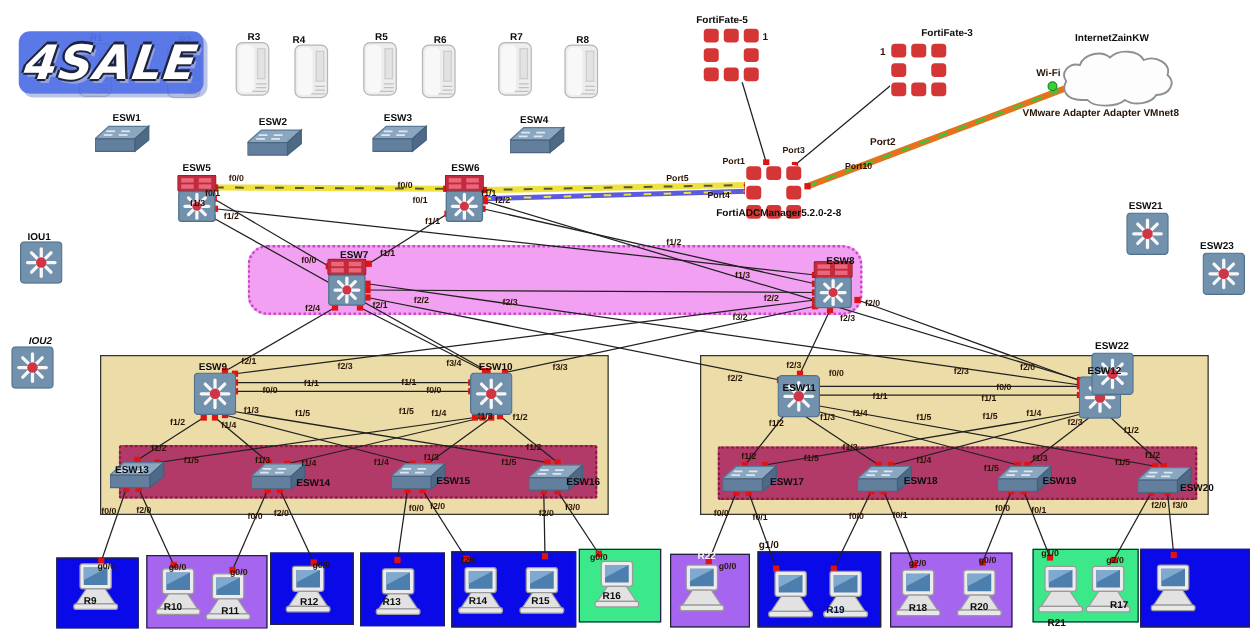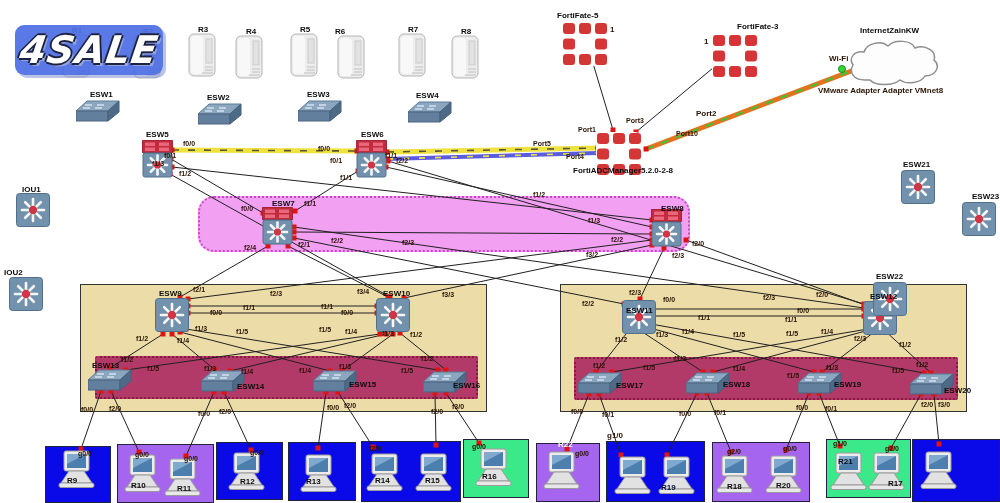--- a/index.html
+++ b/index.html
@@ -257,21 +257,21 @@
     <div class="node" style="left: 235px; top: 35px;"><svg width="28" height="44" viewBox="0 0 28 44">
     <rect x="1" y="1" width="26" height="42" rx="5" fill="#ededed" stroke="#b5b5b5"></rect>
     <rect x="3" y="3" width="12" height="38" rx="4" fill="#f8f8f8"></rect>
     <rect x="18" y="6" width="6" height="24" fill="#e2e2e2" stroke="#cccccc"></rect>
     <g stroke="#c0c0c0">
           <line x1="17" y1="34" x2="25" y2="34"></line>
           <line x1="17" y1="37" x2="25" y2="37"></line>
           <line x1="14" y1="40" x2="25" y2="40"></line>
         </g>
       </svg></div>
-    <span class="lbl" style="left: 246px; top: 28px;">R4</span>
+    <span class="lbl" style="left: 234px; top: 28px;">R4</span>
     <div class="node" style="left: 290px; top: 33px;"><svg width="28" height="44" viewBox="0 0 28 44">
     <rect x="1" y="1" width="26" height="42" rx="5" fill="#ededed" stroke="#b5b5b5"></rect>
     <rect x="3" y="3" width="12" height="38" rx="4" fill="#f8f8f8"></rect>
     <rect x="18" y="6" width="6" height="24" fill="#e2e2e2" stroke="#cccccc"></rect>
     <g stroke="#c0c0c0">
           <line x1="17" y1="34" x2="25" y2="34"></line>
           <line x1="17" y1="37" x2="25" y2="37"></line>
           <line x1="14" y1="40" x2="25" y2="40"></line>
         </g>
       </svg></div>
@@ -279,21 +279,21 @@
     <div class="node" style="left: 337px; top: 35px;"><svg width="28" height="44" viewBox="0 0 28 44">
     <rect x="1" y="1" width="26" height="42" rx="5" fill="#ededed" stroke="#b5b5b5"></rect>
     <rect x="3" y="3" width="12" height="38" rx="4" fill="#f8f8f8"></rect>
     <rect x="18" y="6" width="6" height="24" fill="#e2e2e2" stroke="#cccccc"></rect>
     <g stroke="#c0c0c0">
           <line x1="17" y1="34" x2="25" y2="34"></line>
           <line x1="17" y1="37" x2="25" y2="37"></line>
           <line x1="14" y1="40" x2="25" y2="40"></line>
         </g>
       </svg></div>
-    <span class="lbl" style="left: 335px; top: 28px;">R6</span>
+    <span class="lbl" style="left: 347px; top: 28px;">R6</span>
     <div class="node" style="left: 398px; top: 33px;"><svg width="28" height="44" viewBox="0 0 28 44">
     <rect x="1" y="1" width="26" height="42" rx="5" fill="#ededed" stroke="#b5b5b5"></rect>
     <rect x="3" y="3" width="12" height="38" rx="4" fill="#f8f8f8"></rect>
     <rect x="18" y="6" width="6" height="24" fill="#e2e2e2" stroke="#cccccc"></rect>
     <g stroke="#c0c0c0">
           <line x1="17" y1="34" x2="25" y2="34"></line>
           <line x1="17" y1="37" x2="25" y2="37"></line>
           <line x1="14" y1="40" x2="25" y2="40"></line>
         </g>
       </svg></div>
@@ -513,21 +513,21 @@
     <polygon points="11,1 43,1 32,11 0,11" fill="#8ba6bf" stroke="#5c7a96"></polygon>
     <polygon points="0,11 32,11 32,21 0,21" fill="#627f9d" stroke="#4c6580"></polygon>
     <polygon points="32,11 43,1 43,12 32,21" fill="#4e6a86" stroke="#44607c"></polygon>
     <g stroke="#dbe7f2" stroke-width="1.4">
           <line x1="9" y1="5" x2="16" y2="5"></line>
           <line x1="21" y1="5" x2="28" y2="5"></line>
           <line x1="7" y1="8" x2="14" y2="8"></line>
           <line x1="19" y1="8" x2="26" y2="8"></line>
         </g>
       </svg></div>
-    <span class="lbl" style="left: 92px; top: 362px;">ESW13</span>
+    <span class="lbl" style="left: 92px; top: 372px;">ESW13</span>
     <div class="node" style="left: 201px; top: 370px;"><svg width="44" height="24" viewBox="0 0 44 24">
     <polygon points="11,1 43,1 32,11 0,11" fill="#8ba6bf" stroke="#5c7a96"></polygon>
     <polygon points="0,11 32,11 32,21 0,21" fill="#627f9d" stroke="#4c6580"></polygon>
     <polygon points="32,11 43,1 43,12 32,21" fill="#4e6a86" stroke="#44607c"></polygon>
     <g stroke="#dbe7f2" stroke-width="1.4">
           <line x1="9" y1="5" x2="16" y2="5"></line>
           <line x1="21" y1="5" x2="28" y2="5"></line>
           <line x1="7" y1="8" x2="14" y2="8"></line>
           <line x1="19" y1="8" x2="26" y2="8"></line>
         </g>
@@ -645,21 +645,21 @@
           <line x1="19.121320343559642" y1="19.121320343559642" x2="24.77817459305202" y2="24.77817459305202"></line>
           <line x1="17" y1="20" x2="17" y2="28"></line>
           <line x1="14.878679656440358" y1="19.121320343559642" x2="9.221825406947978" y2="24.77817459305202"></line>
           <line x1="14" y1="17" x2="6" y2="17"></line>
           <line x1="14.878679656440358" y1="14.878679656440358" x2="9.221825406947975" y2="9.221825406947978"></line>
           <line x1="17" y1="14" x2="16.999999999999996" y2="6"></line>
           <line x1="19.121320343559642" y1="14.878679656440358" x2="24.77817459305202" y2="9.221825406947975"></line>
         </g>
         <circle cx="17" cy="17" r="4.18" fill="#cf3545"></circle>
       </svg></div>
-    <span class="lbl" style="left: 960px; top: 193px; margin-left: 12px;">ESW23</span>
+    <span class="lbl" style="left: 960px; top: 193px;">ESW23</span>
     <div class="node" style="left: 16px; top: 193px;"><svg width="34" height="34" viewBox="0 0 34 34">
     <rect x="0.5" y="0.5" width="33" height="33" rx="3" fill="#7291ad" stroke="#51708c"></rect>
     <polygon points="25,33.5 33.5,25 33.5,33.5" fill="#5d7causes" opacity="0"></polygon>
     <g stroke="#f7f7f7" stroke-width="2.6" stroke-linecap="round">
           <line x1="20" y1="17" x2="28" y2="17"></line>
           <line x1="19.121320343559642" y1="19.121320343559642" x2="24.77817459305202" y2="24.77817459305202"></line>
           <line x1="17" y1="20" x2="17" y2="28"></line>
           <line x1="14.878679656440358" y1="19.121320343559642" x2="9.221825406947978" y2="24.77817459305202"></line>
           <line x1="14" y1="17" x2="6" y2="17"></line>
           <line x1="14.878679656440358" y1="14.878679656440358" x2="9.221825406947975" y2="9.221825406947978"></line>
@@ -677,21 +677,21 @@
           <line x1="19.121320343559642" y1="19.121320343559642" x2="24.77817459305202" y2="24.77817459305202"></line>
           <line x1="17" y1="20" x2="17" y2="28"></line>
           <line x1="14.878679656440358" y1="19.121320343559642" x2="9.221825406947978" y2="24.77817459305202"></line>
           <line x1="14" y1="17" x2="6" y2="17"></line>
           <line x1="14.878679656440358" y1="14.878679656440358" x2="9.221825406947975" y2="9.221825406947978"></line>
           <line x1="17" y1="14" x2="16.999999999999996" y2="6"></line>
           <line x1="19.121320343559642" y1="14.878679656440358" x2="24.77817459305202" y2="9.221825406947975"></line>
         </g>
         <circle cx="17" cy="17" r="4.18" fill="#cf3545"></circle>
       </svg></div>
-    <span class="lbl" style="left: 4px; top: 269px;">IOU2</span>
+    <span class="lbl" style="left: 23px; top: 269px; font-style: italic;">IOU2</span>
     <div class="node" style="left: 562px; top: 22px;"><svg width="46" height="44" viewBox="0 0 46 44">
         <rect x="0" y="0" width="46" height="44" rx="7" fill="#ffffff"></rect>
         <rect x="1" y="1" width="12" height="11" rx="3" fill="#d43535"></rect>
         <rect x="1" y="16.5" width="12" height="11" rx="3" fill="#d43535"></rect>
         <rect x="1" y="32" width="12" height="11" rx="3" fill="#d43535"></rect>
         <rect x="17" y="1" width="12" height="11" rx="3" fill="#d43535"></rect>
         <rect x="17" y="32" width="12" height="11" rx="3" fill="#d43535"></rect>
         <rect x="33" y="1" width="12" height="11" rx="3" fill="#d43535"></rect>
         <rect x="33" y="16.5" width="12" height="11" rx="3" fill="#d43535"></rect>
         <rect x="33" y="32" width="12" height="11" rx="3" fill="#d43535"></rect>
@@ -827,21 +827,21 @@
     <rect x="3" y="33" width="35" height="4.5" rx="2" fill="#e8e8e8" stroke="#9a9a9a"></rect>
       </svg></div>
     <span class="lbl" style="left: 776px; top: 482px;">R20</span>
     <div class="node" style="left: 828px; top: 452px;"><svg width="40" height="40" viewBox="0 0 40 40">
     <rect x="8" y="1" width="25" height="20" rx="2" fill="#ececec" stroke="#9a9a9a"></rect>
     <rect x="11" y="4" width="19" height="14" fill="#4d7fae"></rect>
     <polygon points="11,4 30,4 11,14" fill="#7fa9cf"></polygon>
     <polygon points="5,33 13,21 28,21 36,33" fill="#e2e2e2" stroke="#9a9a9a"></polygon>
     <rect x="3" y="33" width="35" height="4.5" rx="2" fill="#e8e8e8" stroke="#9a9a9a"></rect>
       </svg></div>
-    <span class="lbl" style="left: 838px; top: 458px;">R21</span>
+    <span class="lbl" style="left: 838px; top: 495px;">R21</span>
     <div class="node" style="left: 866px; top: 452px;"><svg width="40" height="40" viewBox="0 0 40 40">
     <rect x="8" y="1" width="25" height="20" rx="2" fill="#ececec" stroke="#9a9a9a"></rect>
     <rect x="11" y="4" width="19" height="14" fill="#4d7fae"></rect>
     <polygon points="11,4 30,4 11,14" fill="#7fa9cf"></polygon>
     <polygon points="5,33 13,21 28,21 36,33" fill="#e2e2e2" stroke="#9a9a9a"></polygon>
     <rect x="3" y="33" width="35" height="4.5" rx="2" fill="#e8e8e8" stroke="#9a9a9a"></rect>
       </svg></div>
     <span class="lbl" style="left: 876px; top: 480px; padding-left: 12px;">R17</span>
     <div class="node" style="left: 918px; top: 451px;"><svg width="40" height="40" viewBox="0 0 40 40">
     <rect x="8" y="1" width="25" height="20" rx="2" fill="#ececec" stroke="#9a9a9a"></rect>

